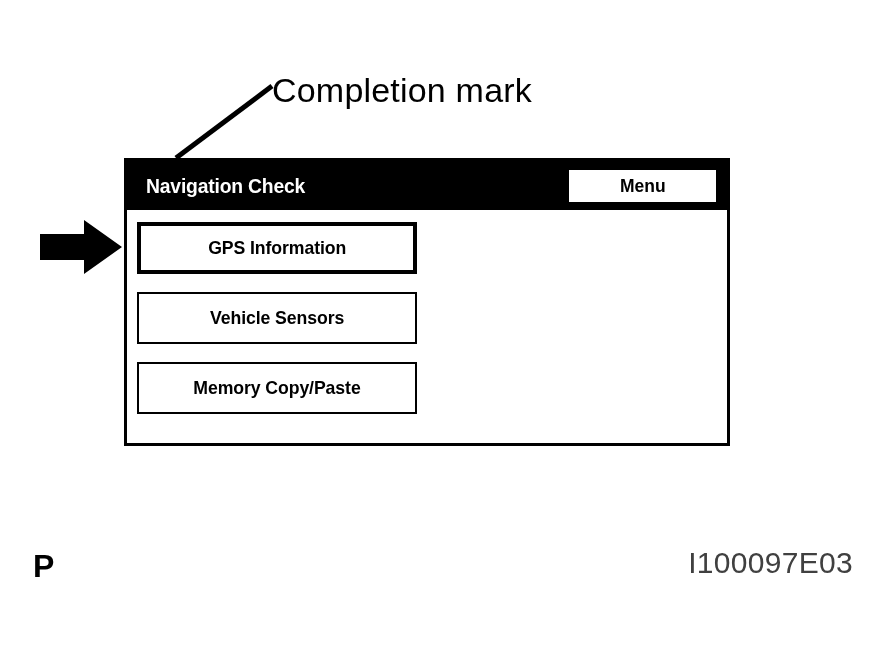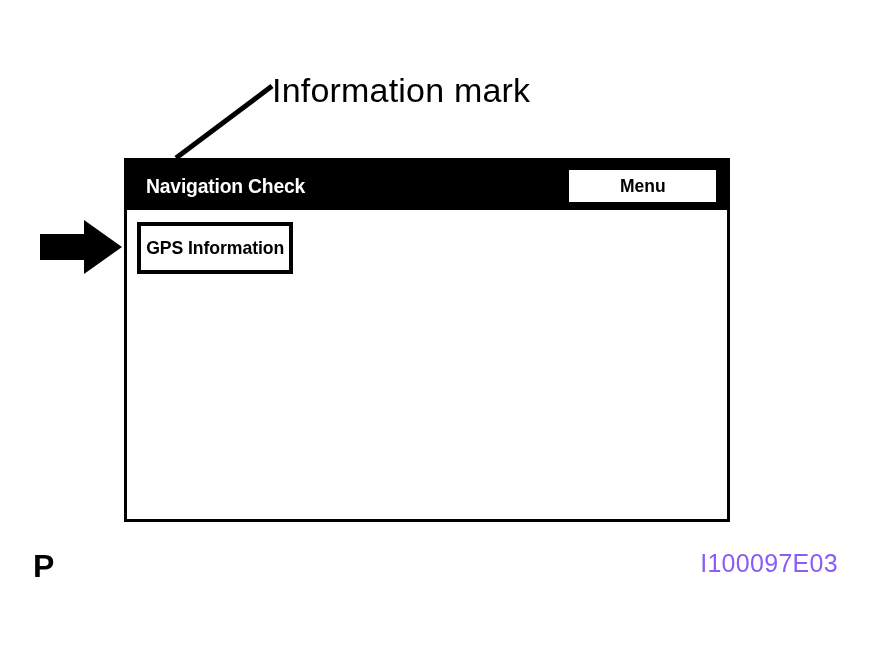--- a/index.html
+++ b/index.html
@@ -45,21 +45,21 @@
     width: 82px;
     height: 54px;
   }
 
   
   #device-panel {
     position: absolute;
     left: 124px;
     top: 158px;
     width: 606px;
-    height: 364px;
+    height: 288px;
     box-sizing: border-box;
     border: 3px solid #000000;
     background: #ffffff;
   }
 
   
   #panel-header {
     position: relative;
     height: 49px;
     background: #000000;
@@ -101,21 +101,21 @@
   #panel-body {
     position: relative;
     padding: 12px 10px 10px 10px;
     box-sizing: border-box;
     display: flex;
     gap: 25px;
     height: calc(100% - 49px);
   }
   .btn-column {
     display: flex;
-    flex-direction: row;
+    flex-direction: column;
     gap: 18px;
     width: 280px;
     flex: none;
   }
 
   .screen-button {
     height: 52px;
     box-sizing: border-box;
     border: 2px solid #000000;
     background: #ffffff;
@@ -141,34 +141,34 @@
     position: absolute;
     left: 33px;
     top: 548px;
     font-size: 32px;
     font-weight: 700;
     line-height: 36px;
     color: #000000;
   }
   #figure-code {
     position: absolute;
-    right: 33px;
+    right: 18px;
     top: 548px;
-    font-size: 25px;
+    font-size: 30px;
     font-weight: 400;
     line-height: 30px;
     letter-spacing: 0.3px;
-    color: #8b5cf6;
+    color: #404040;
     white-space: nowrap;
   }
 </style>
 </head>
 <body>
 
-<div id="callout-label">Information mark</div>
+<div id="callout-label">Completion mark</div>
 
 <svg id="callout-line" viewBox="0 0 112 84" width="112" height="84">
   <line x1="104" y1="6" x2="8" y2="78" stroke="#000000" stroke-width="5"></line>
 </svg>
 
 <svg id="pointer-arrow" viewBox="0 0 82 54" width="82" height="54">
   <polygon points="0,14 44,14 44,0 82,27 44,54 44,40 0,40" fill="#000000"></polygon>
 </svg>
 
 <div id="device-panel">
@@ -181,22 +181,28 @@
   </div>
 
   <div id="panel-body">
 
     <div class="btn-column">
 
       <div class="screen-button selected">
         <span class="btn-text">GPS Information</span>
       </div>
 
-
-
+      <div class="screen-button">
+        <span class="btn-text">Vehicle Sensors</span>
+      </div>
+
+
+      <div class="screen-button">
+        <span class="btn-text">Memory Copy/Paste</span>
+      </div>
 
     </div>
 
     <div class="btn-column">
 
 
 
     </div>
 
   </div>

